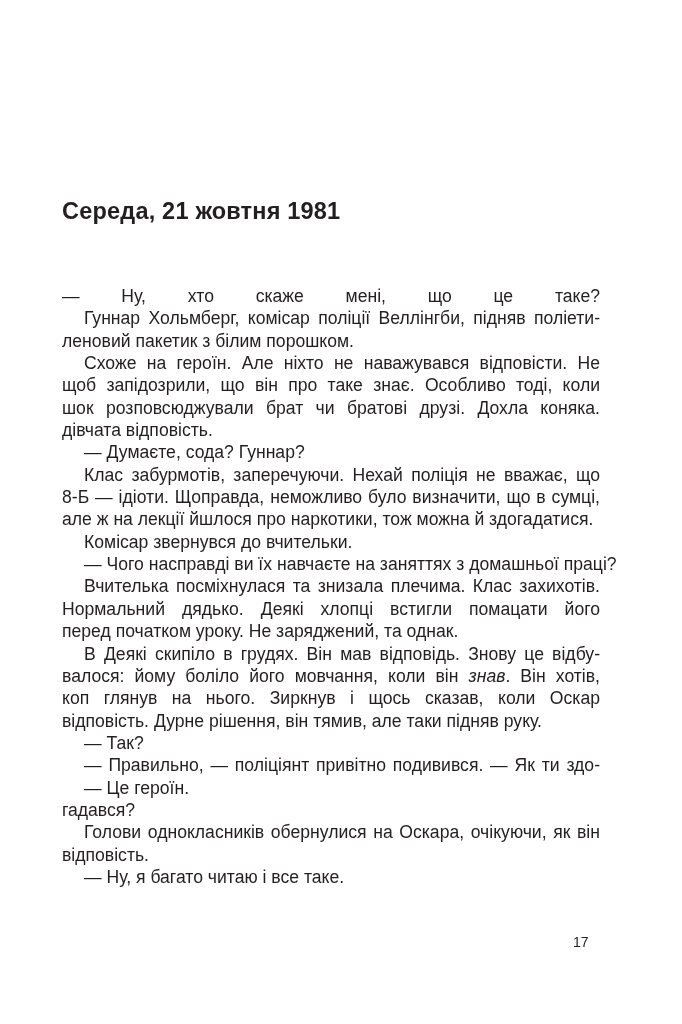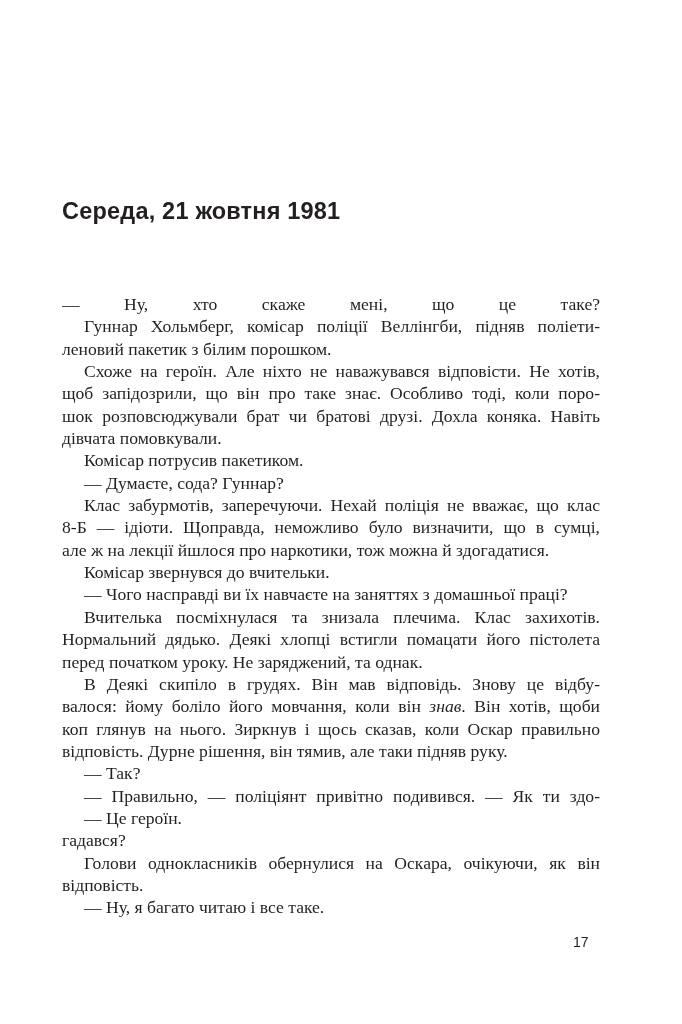--- a/index.html
+++ b/index.html
@@ -18,25 +18,24 @@
       font-family: "Liberation Sans", sans-serif;
       font-weight: bold;
       font-size: 23.5px;
       letter-spacing: 0.2px;
       color: #231f20;
     }
     .body-text {
       position: absolute;
       left: 62px; top: 285px;
       width: 538px;
-      font-family: Liberation Serif, serif;
+      font-family: Liberation Sans, sans-serif;
       font-size: 17.6px;
       line-height: 22.35px;
       color: #231f20;
-      margin-top: 8px;
     }
     .line {
       display: block;
       white-space: nowrap;
       height: 22.35px;
       text-align: justify;
       text-align-last: justify;
     }
     .line.last { text-align-last: left; }
     .line.indent { padding-left: 22px; }
@@ -55,22 +54,21 @@
 <div class="page">
   <h1 class="chapter-title">Середа, 21 жовтня 1981</h1>
 
   <div class="body-text">
     <span class="line" style="white-space: normal; overflow: hidden;">— Ну, хто скаже мені, що це таке?</span>
     <span class="line indent" style="white-space: normal; overflow: hidden;">Гуннар Хольмберг, комісар поліції Веллінгби, підняв поліети-</span>
     <span class="line last">леновий пакетик з білим порошком.</span>
     <span class="line indent" style="white-space: normal; overflow: hidden;">Схоже на героїн. Але ніхто не наважувався відповісти. Не хотів,</span>
     <span class="line" style="white-space: normal; overflow: hidden;">щоб запідозрили, що він про таке знає. Особливо тоді, коли поро-</span>
     <span class="line" style="white-space: normal; overflow: hidden;">шок розповсюджували брат чи братові друзі. Дохла коняка. Навіть</span>
-    <span class="line last">дівчата помовкували.</span>
-    <span class="line indent last">Комісар потрусив пакетиком.</span>
+    <span class="line last">дівчата відповість.</span>
     <span class="line indent last">— Думаєте, сода? Гуннар?</span>
     <span class="line indent" style="white-space: normal; overflow: hidden;">Клас забурмотів, заперечуючи. Нехай поліція не вважає, що клас</span>
     <span class="line" style="white-space: normal; overflow: hidden;">8-Б — ідіоти. Щоправда, неможливо було визначити, що в сумці,</span>
     <span class="line last">але ж на лекції йшлося про наркотики, тож можна й здогадатися.</span>
     <span class="line indent last">Комісар звернувся до вчительки.</span>
     <span class="line indent last">— Чого насправді ви їх навчаєте на заняттях з домашньої праці?</span>
     <span class="line indent" style="white-space: normal; overflow: hidden;">Вчителька посміхнулася та знизала плечима. Клас захихотів.</span>
     <span class="line" style="white-space: normal; overflow: hidden;">Нормальний дядько. Деякі хлопці встигли помацати його пістолета</span>
     <span class="line last">перед початком уроку. Не заряджений, та однак.</span>
     <span class="line indent" style="white-space: normal; overflow: hidden;">В Деякі скипіло в грудях. Він мав відповідь. Знову це відбу-</span>

